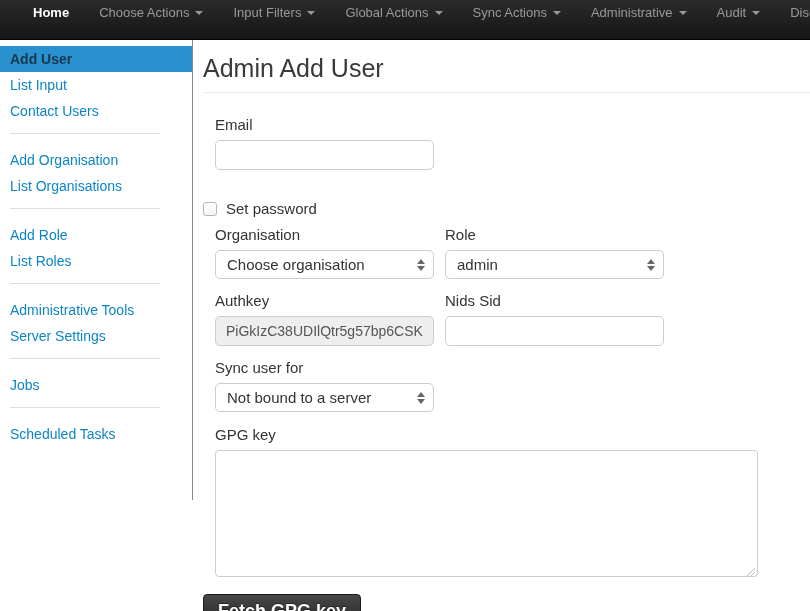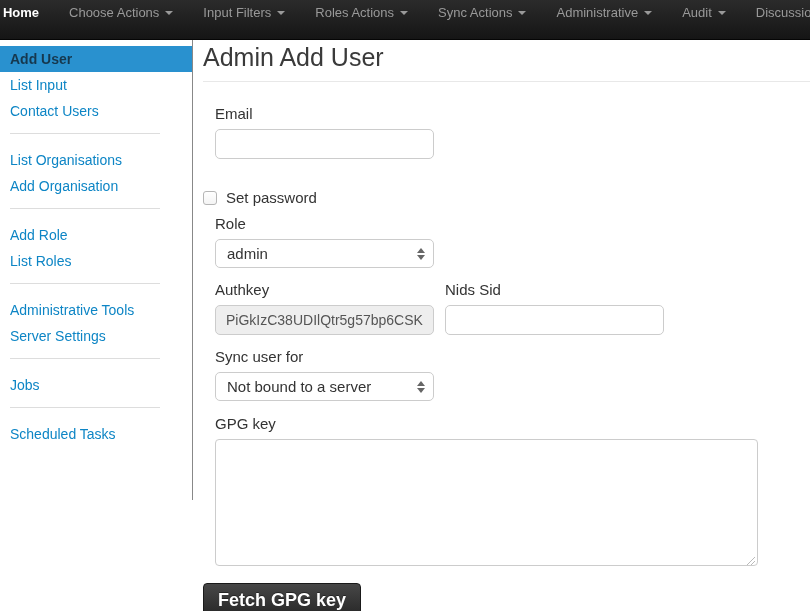--- a/index.html
+++ b/index.html
@@ -17,21 +17,20 @@
     border-bottom: 1px solid #050505;
     overflow: hidden;
     white-space: nowrap;
   }
   .navbar ul {
     list-style: none;
     display: flex;
     align-items: stretch;
     height: 25px;
     padding-left: 18px;
-    justify-content: center;
   }
   .navbar li {
     display: flex;
     align-items: center;
     padding: 0 15px;
     font-size: 13px;
     color: var(--navbar_text);
     cursor: pointer;
   }
   .navbar li.active { color: var(--navbar_active_text); font-weight: bold; }
@@ -72,21 +71,21 @@
   }
   .sidebar li.divider {
     height: 1px;
     background: var(--divider);
     margin: 9px 32px 13px 10px;
   }
 
   
   .main { flex: 1 1 auto; padding: 0 0 0 10px; }
   h1.page-title {
-    margin-top: 2px;
+    margin-top: 13px;
     font-size: 25px;
     line-height: 30px;
     font-weight: 400;
     color: var(--heading_text);
   }
   .title-rule { border: 0; border-top: 1px solid var(--hr); margin-top: 9px; }
 
   .form-label {
     display: block;
     font-size: 15px;
@@ -205,21 +204,21 @@
     </li>
     <li>
       <span>Choose Actions</span>
       <i class="caret"></i>
     </li>
     <li>
       <span>Input Filters</span>
       <i class="caret"></i>
     </li>
     <li>
-      <span>Roles Actions</span>
+      <span>Global Actions</span>
       <i class="caret"></i>
     </li>
     <li>
       <span>Sync Actions</span>
       <i class="caret"></i>
     </li>
     <li>
       <span>Administrative</span>
       <i class="caret"></i>
     </li>
@@ -234,22 +233,22 @@
 </nav>
 
 <div class="page">
 
   <aside class="sidebar">
     <ul>
       <li class="item active">Add User</li>
       <li class="item">List Input</li>
       <li class="item">Contact Users</li>
       <li class="divider"></li>
+      <li class="item">Add Organisation</li>
       <li class="item">List Organisations</li>
-      <li class="item">Add Organisation</li>
       <li class="divider"></li>
       <li class="item">Add Role</li>
       <li class="item">List Roles</li>
       <li class="divider"></li>
       <li class="item">Administrative Tools</li>
       <li class="item">Server Settings</li>
       <li class="divider"></li>
       <li class="item">Jobs</li>
       <li class="divider"></li>
       <li class="item">Scheduled Tasks</li>
@@ -265,20 +264,30 @@
       <input class="text-input" type="text" style="">
     </div>
 
     <div class="check-row">
       <span class="checkbox"></span>
       <label>Set password</label>
     </div>
 
     <div class="fgroup" style="margin-top:9px;">
       <div class="two-col">
+        <div class="col">
+          <span class="form-label">Organisation</span>
+          <div class="select">
+            <span class="select-value">Choose organisation</span>
+            <span class="stepper">
+                <i class="up"></i>
+                <i class="down"></i>
+              </span>
+          </div>
+        </div>
         <div class="col">
           <span class="form-label">Role</span>
           <div class="select">
             <span class="select-value">admin</span>
             <span class="stepper">
                 <i class="up"></i>
                 <i class="down"></i>
               </span>
           </div>
         </div>

